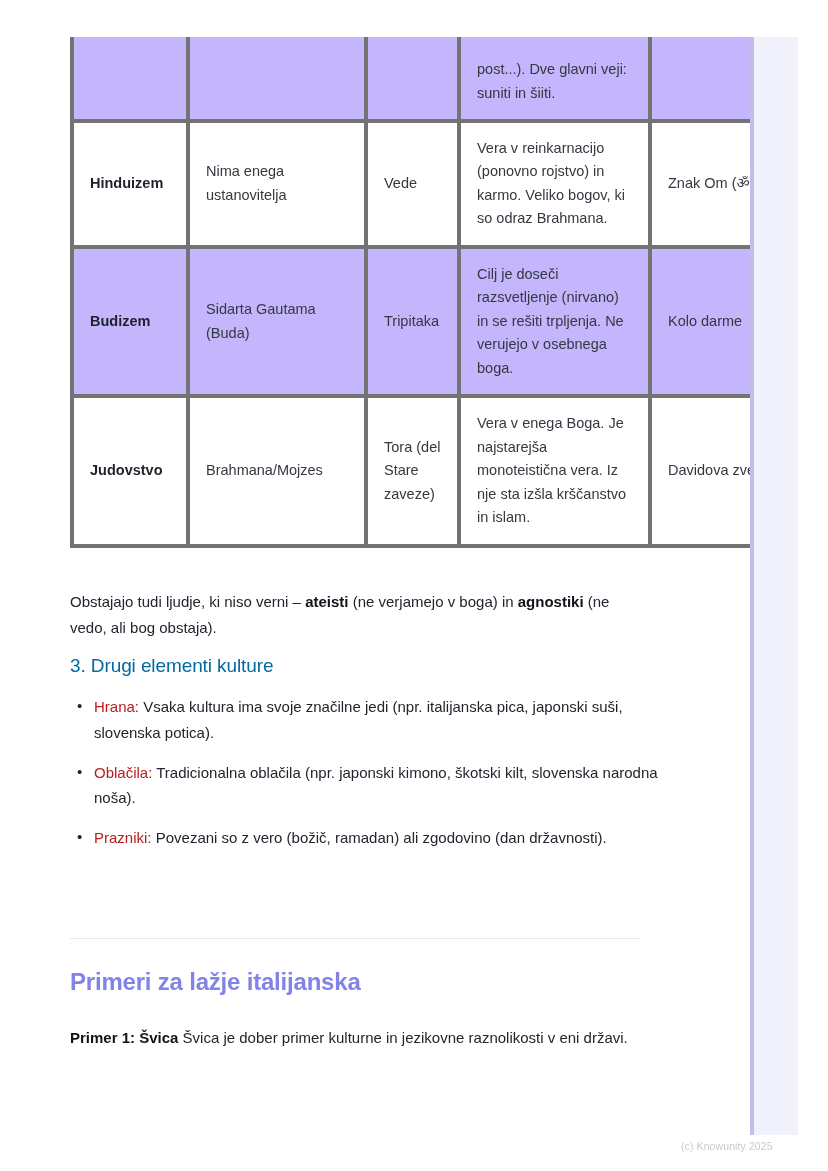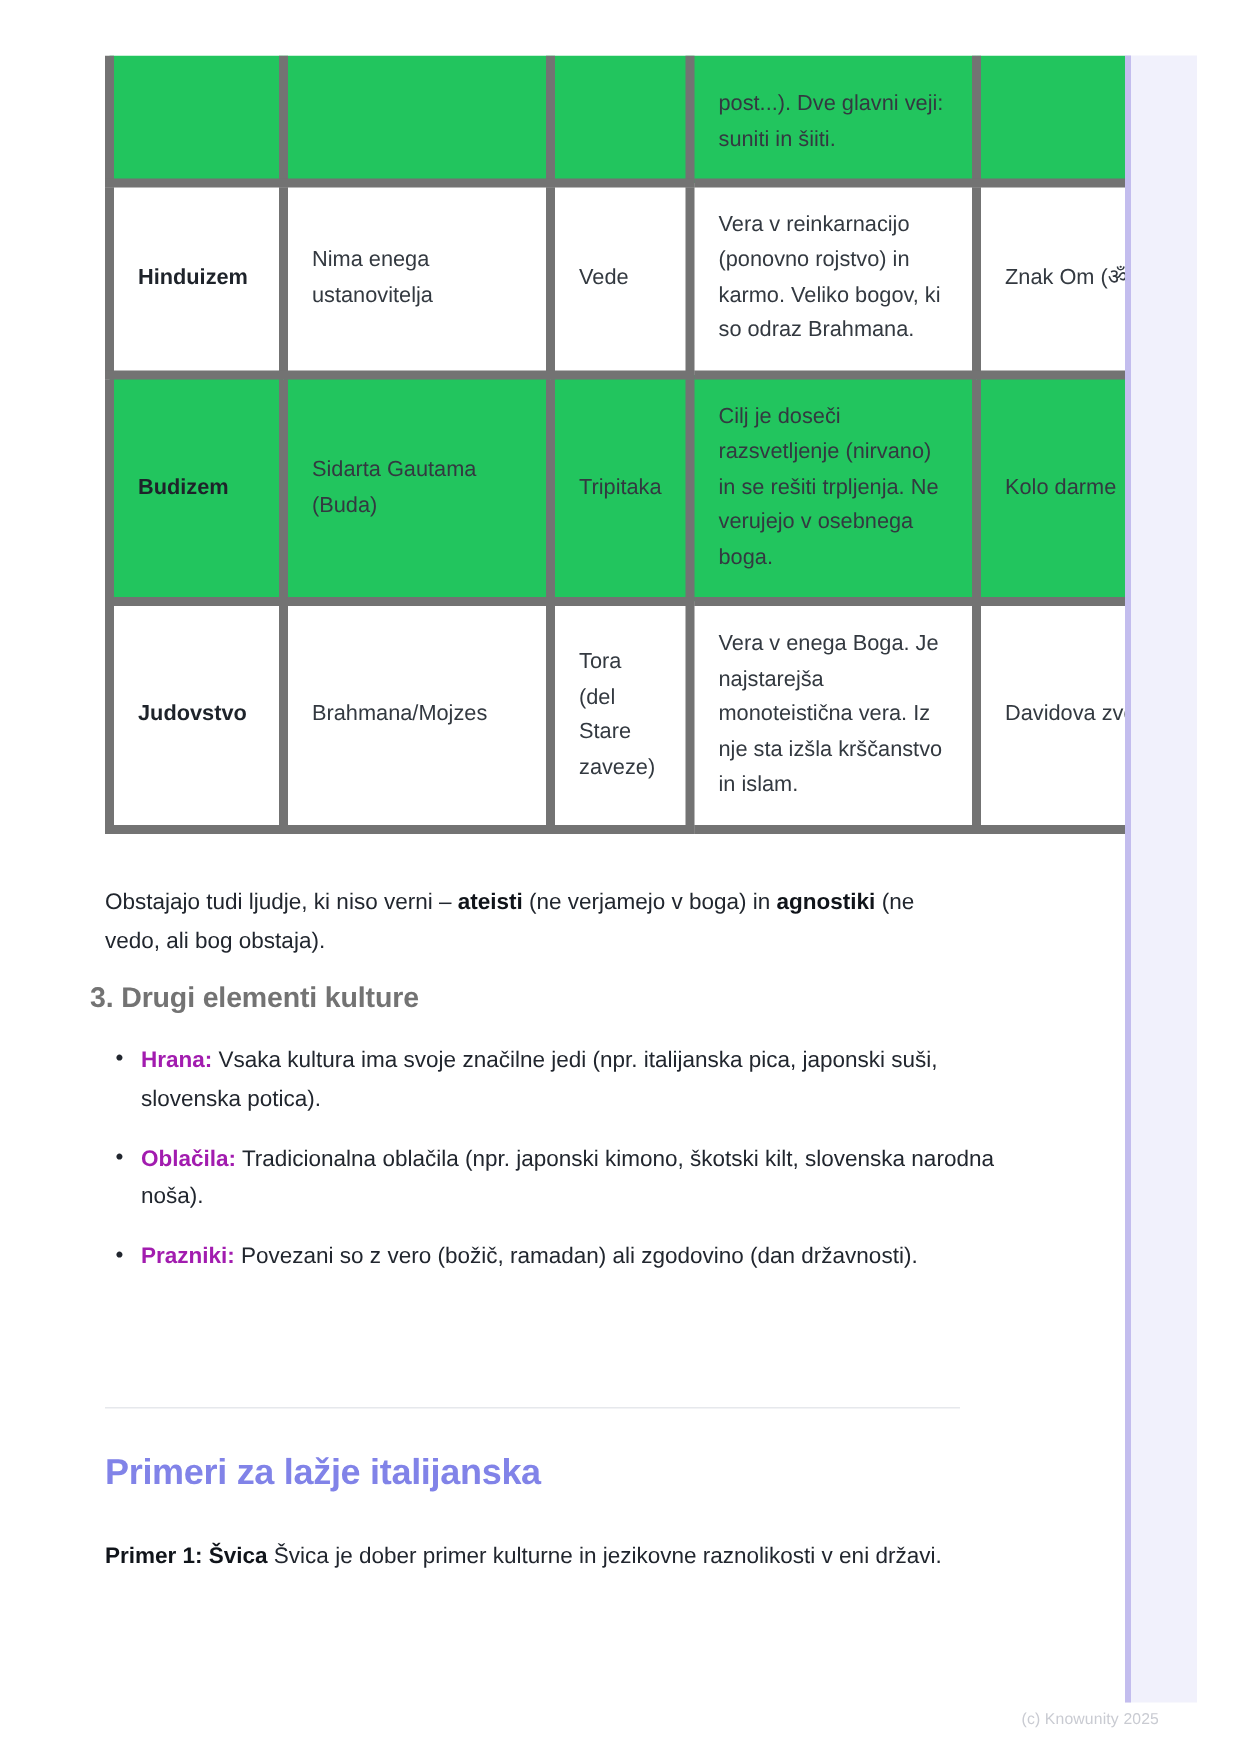--- a/index.html
+++ b/index.html
@@ -52,28 +52,28 @@
     overflow: hidden;
   }
   table.religions {
     border-collapse: collapse;
     table-layout: fixed;
     width: 760px;
     font-size: 14.5px;
     color: #333940;
   }
   table.religions td {
-    border: 6px solid #737373;
+    border: 4px solid #737373;
     padding: 14px 16px;
     vertical-align: middle;
     line-height: 1.62;
     background: #ffffff;
   }
   table.religions tr.alt td {
-    background: #22c55e;
+    background: #c4b5fd;
   }
   table.religions td.name {
     font-weight: bold;
     color: #1e232a;
   }
   table.religions colgroup col.c1 { width: 116px; }
   table.religions colgroup col.c2 { width: 178px; }
   table.religions colgroup col.c3 { width: 93px; }
   table.religions colgroup col.c4 { width: 191px; }
   table.religions colgroup col.c5 { width: 182px; }
@@ -96,25 +96,25 @@
     font-size: 15px;
     line-height: 1.72;
     color: #21262e;
   }
   .para b { font-weight: bold; color: #10141a; }
 
   #para-ateisti { top: 574px; }
 
   h3.section-heading {
     position: absolute;
-    left: 60px;
+    left: 70px;
     margin: 0;
     font-size: 19px;
-    font-weight: bold;
-    color: #737373;
+    font-weight: normal;
+    color: #0369a1;
     letter-spacing: -0.1px;
   }
   #heading-3 { top: 655px; }
 
   ul.bullets {
     position: absolute;
     left: 70px;
     top: 694px;
     width: 570px;
     margin: 0;
@@ -129,21 +129,21 @@
     margin-bottom: 14px;
   }
   ul.bullets li:before {
     content: "\2022";
     position: absolute;
     left: -17px;
     top: -1px;
     font-size: 15px;
     color: #21262e;
   }
-  ul.bullets li b { font-weight: bold; color: #a21caf; }
+  ul.bullets li b { font-weight: normal; color: #b91c1c; }
 
   hr.divider {
     position: absolute;
     left: 70px;
     top: 938px;
     width: 570px;
     height: 1px;
     margin: 0;
     border: none;
     background: #e6e8ec;

